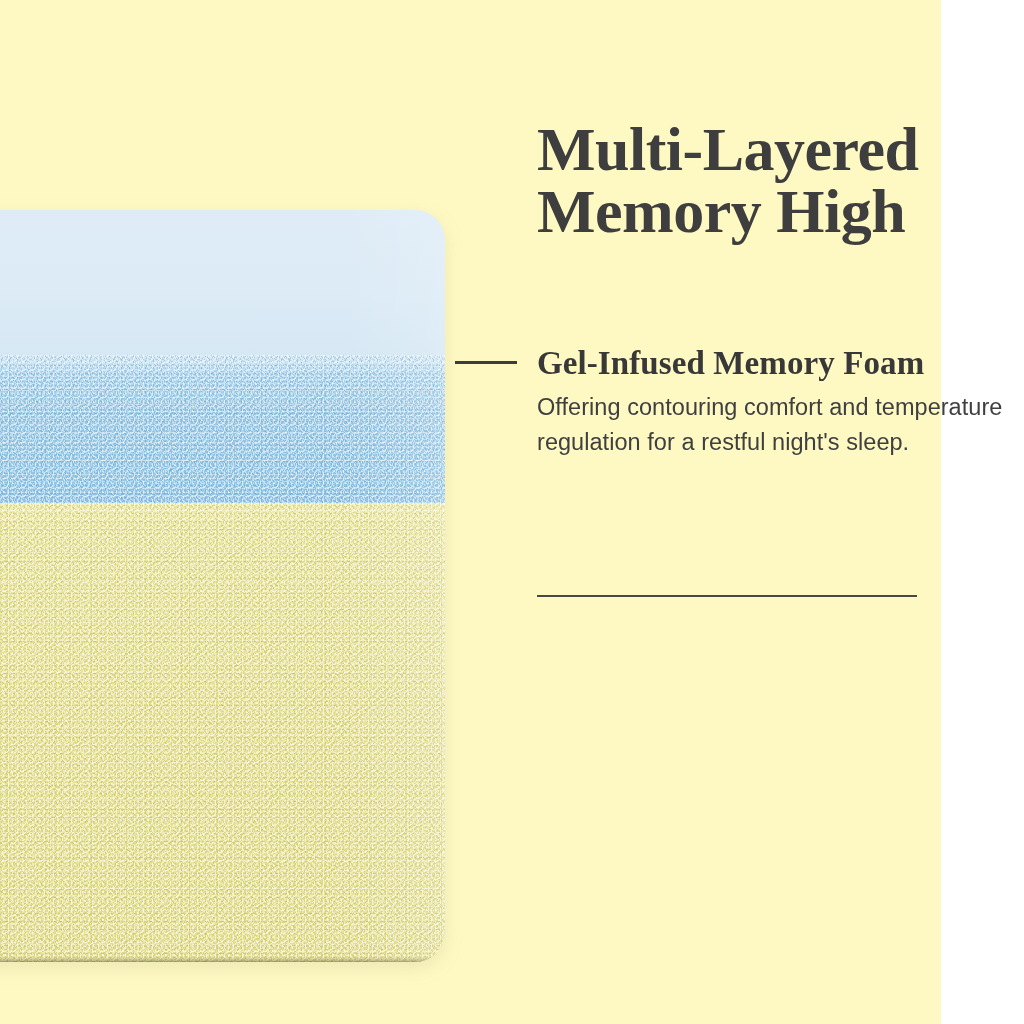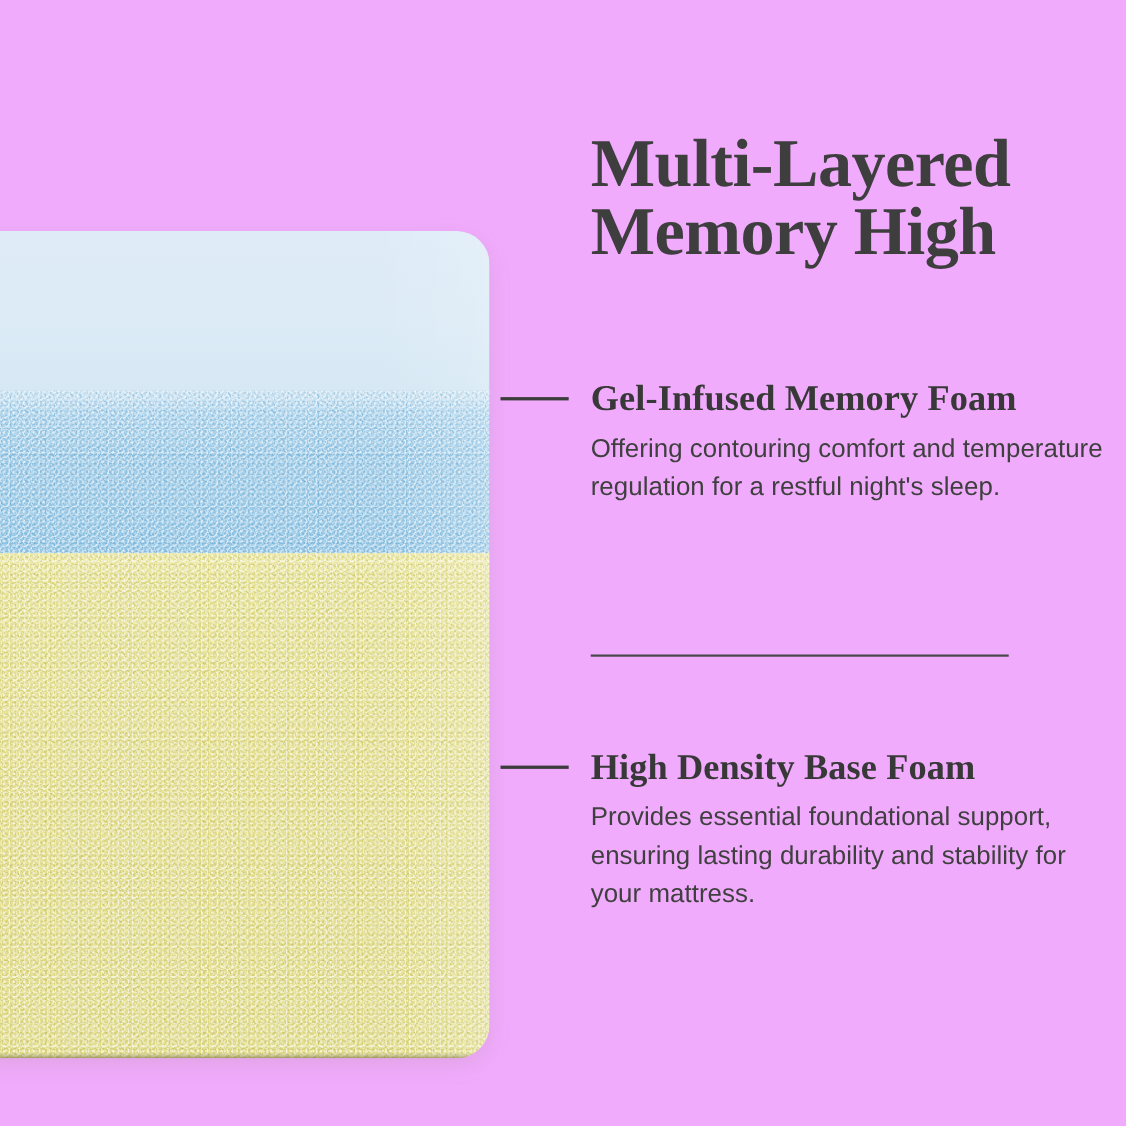--- a/index.html
+++ b/index.html
@@ -7,22 +7,22 @@
 
   html, body {
     width:1024px; height:1024px;
     background:#ffffff;
     font-family:"Liberation Sans", sans-serif;
     overflow:hidden;
   }
 
   #canvas {
     position:relative;
-    width:1024px; height:1024px;
-    background:#f0abfc;
+    width:941px; height:1024px;
+    background:#fef9c3;
   }
 
   
   .foam-block {
     position:absolute;
     left:-70px;
     top:210px;
     width:515px;
     height:752px;
     border-radius:4px 30px 30px 4px;
@@ -216,20 +216,15 @@
     </h1>
 
     <div class="feature feature-gel">
       <span class="leader"></span>
       <div class="feature-title">Gel-Infused Memory Foam</div>
       <div class="feature-desc">Offering contouring comfort and temperature regulation for a restful night's sleep.</div>
     </div>
 
     <div class="divider"></div>
 
-    <div class="feature feature-base">
-      <span class="leader"></span>
-      <div class="feature-title">High Density Base Foam</div>
-      <div class="feature-desc">Provides essential foundational support, ensuring lasting durability and stability for your mattress.</div>
-    </div>
 
   </div>
 </div>
 
 </body></html>

